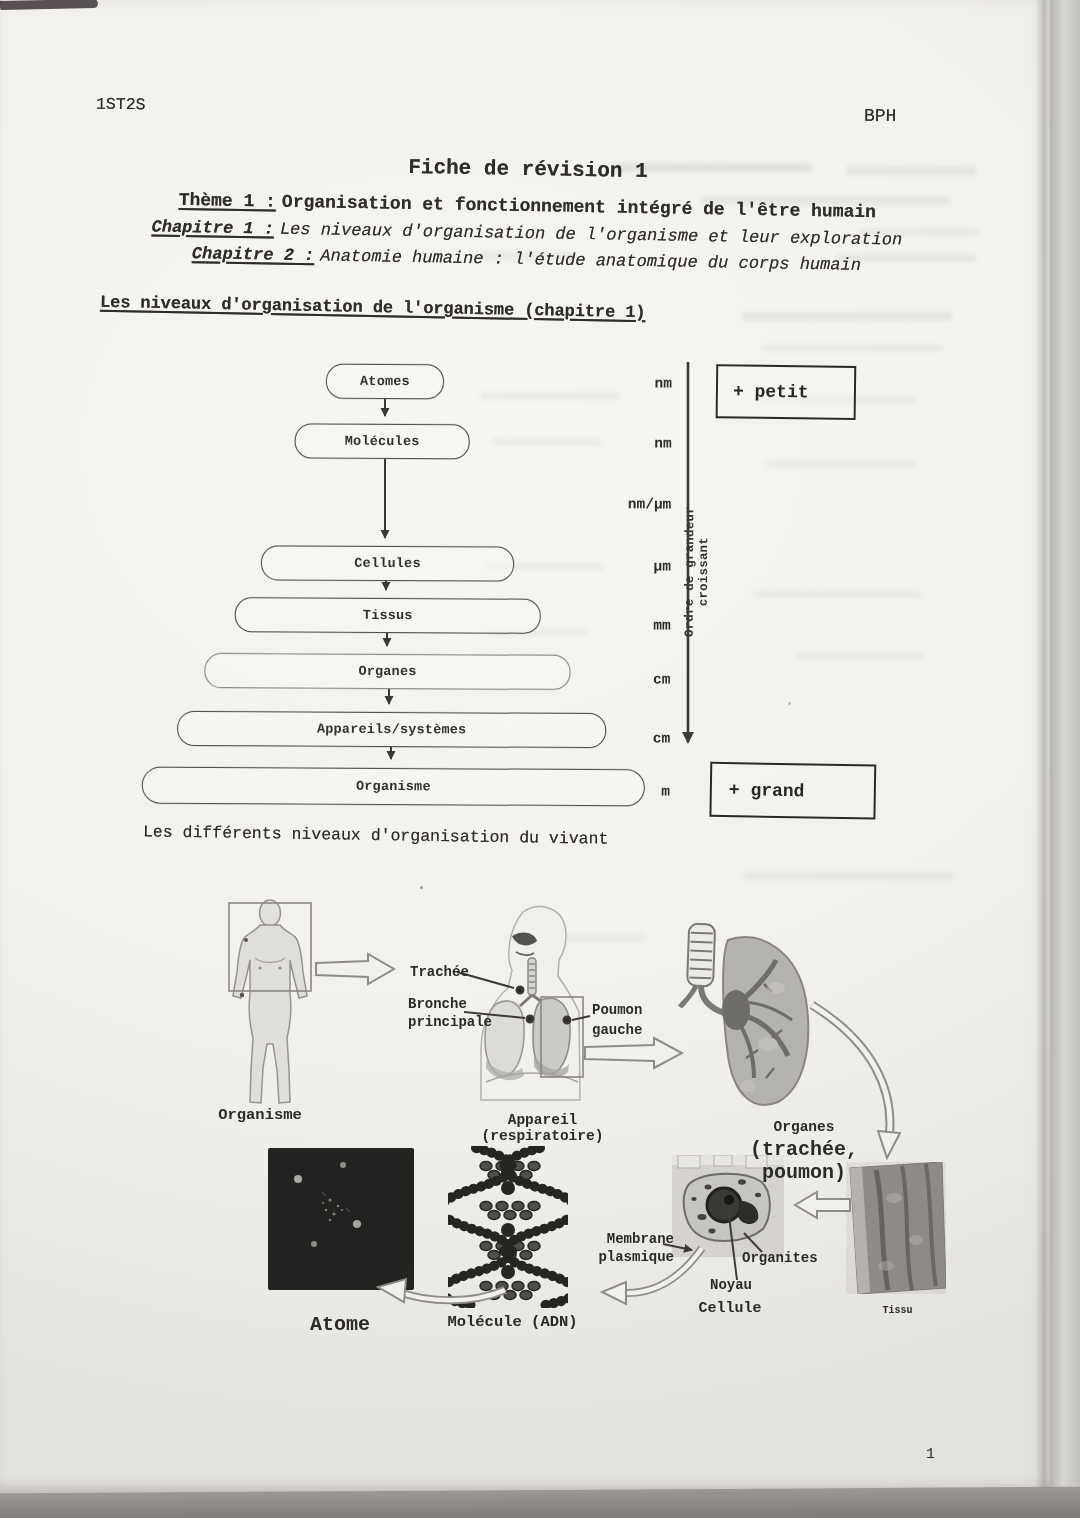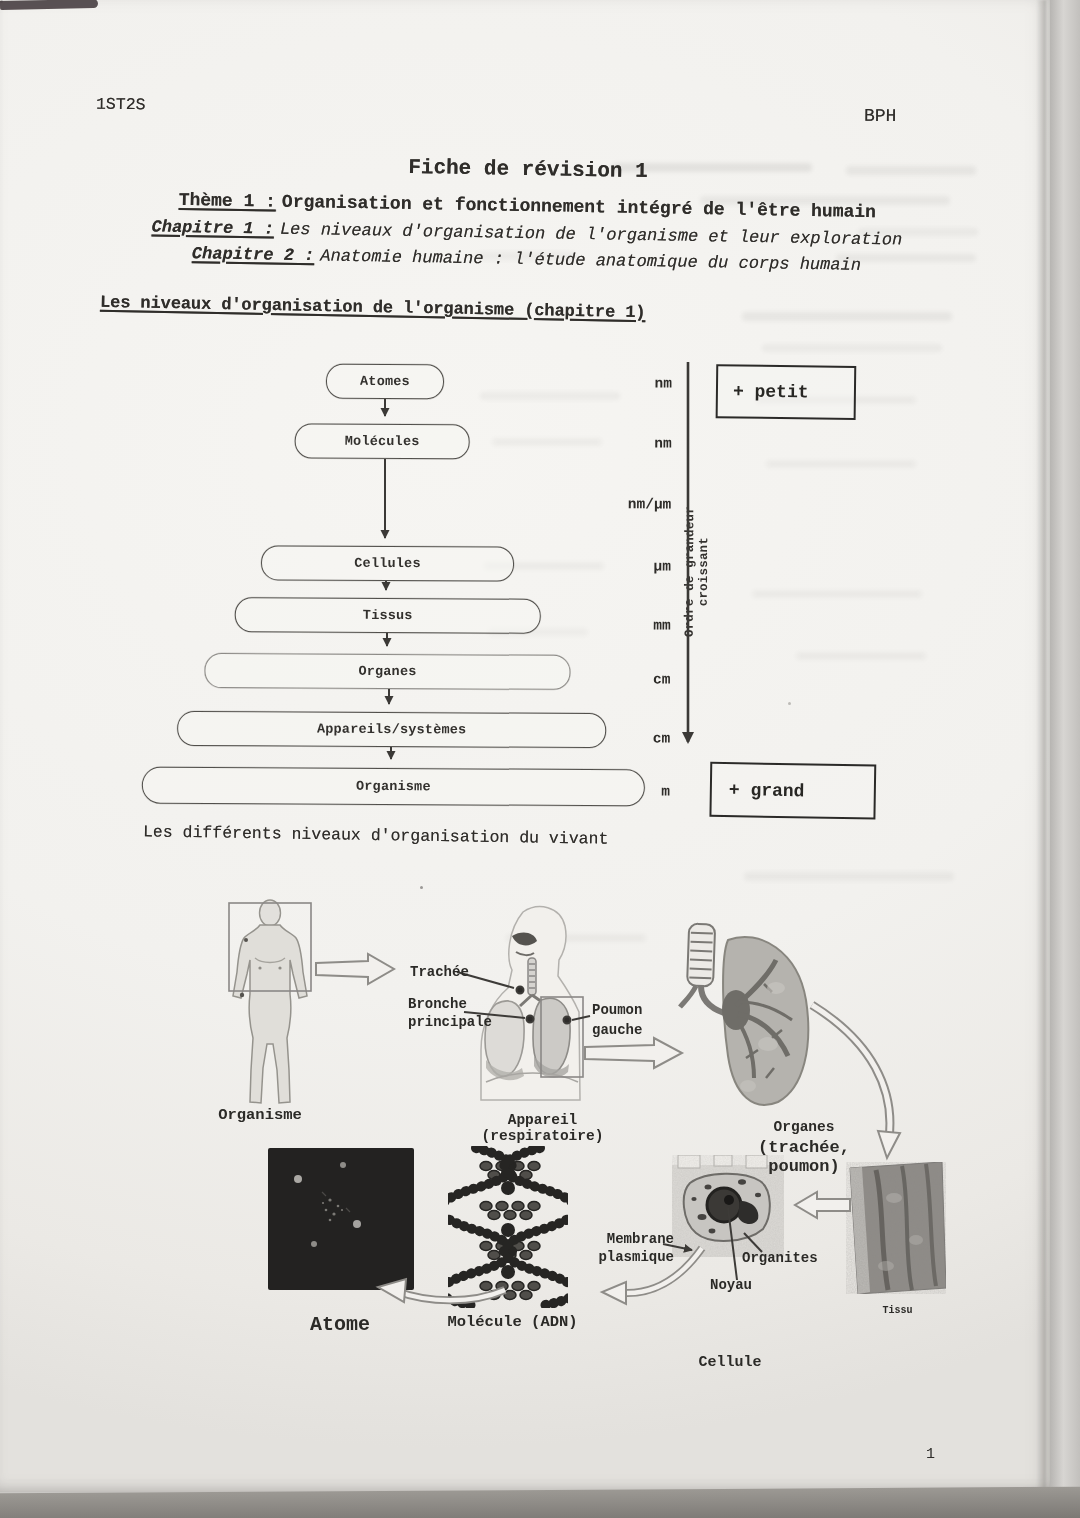--- a/index.html
+++ b/index.html
@@ -323,36 +323,36 @@
         <circle cx="567" cy="1020" r="3.5"></circle>
       <line x1="663" y1="1244" x2="692" y2="1250" marker-end="url(#ah)"></line>
       <line x1="762" y1="1252" x2="744" y2="1233"></line>
       <line x1="737" y1="1280" x2="728" y2="1208"></line>
     </g>
   </svg>
 
   <div class="figcap" style="left:200px;top:1106px;width:120px;font-size:15.5px">Organisme</div>
   <div class="figcap" style="left:450px;top:1112px;width:185px;font-size:14.5px">Appareil (respiratoire)</div>
   <div class="figcap" style="left:734px;top:1119px;width:140px;font-size:14.5px">Organes</div>
-  <div class="figcap" style="left:724px;top:1138px;width:160px;font-size:17px">(trachée, poumon)</div>
+  <div class="figcap" style="left:724px;top:1138px;width:160px;font-size:20px">(trachée, poumon)</div>
 
   <div class="annot" style="left:410px;top:964px">Trachée</div>
   <div class="annot" style="left:408px;top:996px">Bronche</div>
   <div class="annot" style="left:408px;top:1014px">principale</div>
   <div class="annot" style="left:592px;top:1002px">Poumon</div>
   <div class="annot" style="left:592px;top:1022px">gauche</div>
 
   <div class="annot" style="left:594px;top:1231px;width:80px;text-align:right">Membrane</div>
   <div class="annot" style="left:594px;top:1249px;width:80px;text-align:right">plasmique</div>
   <div class="annot" style="left:742px;top:1250px">Organites</div>
   <div class="annot" style="left:710px;top:1277px">Noyau</div>
 
   <div class="figcap" style="left:280px;top:1313px;width:120px;font-size:20px">Atome</div>
   <div class="figcap" style="left:440px;top:1313px;width:145px;font-size:15.5px">Molécule (ADN)</div>
-  <div class="figcap" style="left:680px;top:1354px;width:100px;font-size:15px">Cellule</div>
+  <div class="figcap" style="left:680px;top:1300px;width:100px;font-size:15px">Cellule</div>
   <div class="figcap" style="left:850px;top:1305px;width:95px;font-size:10px">Tissu</div>
 
   <div class="pagenum" style="left:926px;top:1446px">1</div>
 
   <div class="smudge"></div>
 </div>
 
 <div class="photo-right"></div>
 <div class="paper-crease"></div>
 <div class="photo-bottom"></div>

